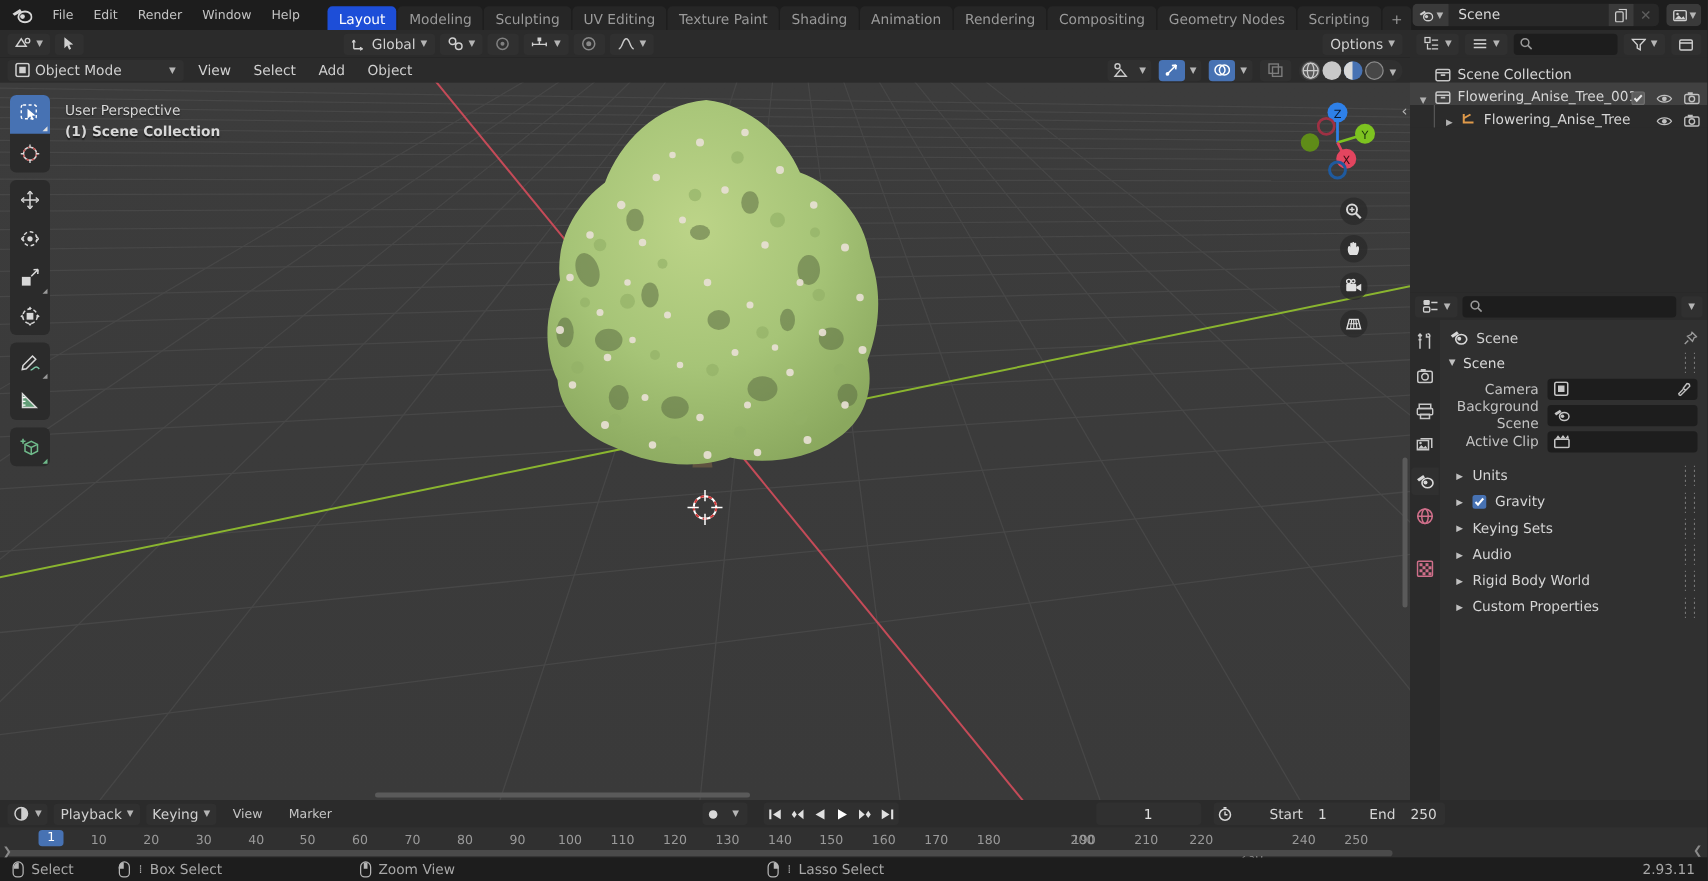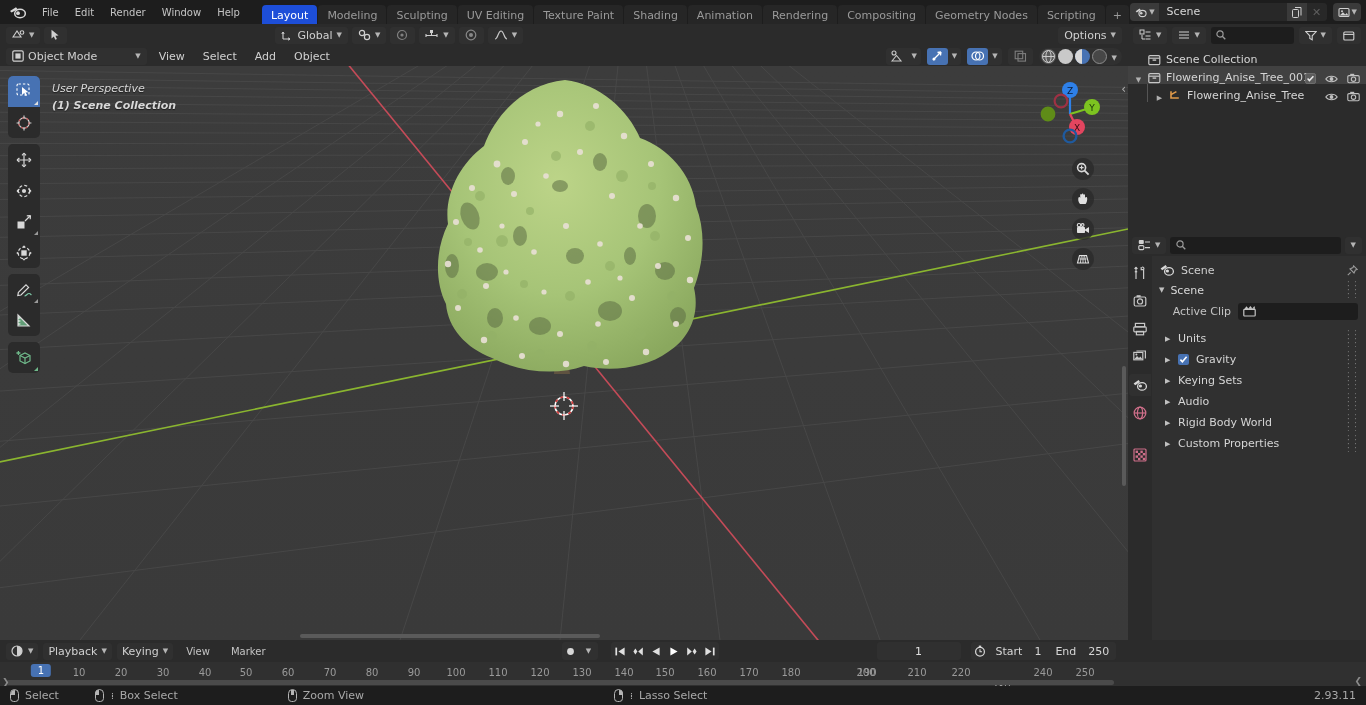--- a/index.html
+++ b/index.html
@@ -57,21 +57,21 @@
   .hdr-group > .gi.on { background:#4772b3; border-radius:3px; }
   .spacer { flex: 1; }
   .shade-grp { display:flex; align-items:center; background:#303030; border-radius: 9px; height:17px; padding: 0 1px; }
   .shade-ball { width: 15px; height: 15px; border-radius: 50%; margin: 0 1px; }
 
   
   .viewport {
     position: absolute; left: 0; top: 66px; width: 1128px; height: 574px;
     background: #3b3b3b; overflow: hidden;
   }
-  .vp-text { position:absolute; left: 52px; top: 14px; color: #d8d8d8; font-size: 11px; line-height: 17px; text-shadow: 0 1px 1px #00000088; font-style: italic;}
+  .vp-text { position:absolute; left: 52px; top: 14px; color: #d8d8d8; font-size: 11px; line-height: 17px; text-shadow: 0 1px 1px #00000088;}
   .vp-text .l2 { font-weight: bold; }
 
   .toolbar-left {
     position: absolute; left: 8px; top: 10px; width: 32px;
     display: flex; flex-direction: column; gap: 0px;
   }
   .tgrp { background: #2b2b2b; border-radius: 5px; overflow: hidden; margin-bottom: 6px; }
   .tbtn { width: 32px; height: 31px; display:flex; align-items:center; justify-content:center; position:relative;}
   .tbtn.active { background: #4772b3; }
   .tbtn .corner { position:absolute; right:2px; bottom:2px; width:0;height:0;border-left:4px solid transparent;border-bottom:4px solid #9a9a9a;}
@@ -127,21 +127,21 @@
 
   
   .timeline {
     position:absolute; left:0; top: 640px; width: 1366px; height: 46px; background:#303030;
   }
   .tl-header { height: 22px; background:#2b2b2b; display:flex; align-items:center; padding: 0 6px; gap: 5px; }
   .tl-icon-btn { background:#303030; border-radius:3px; height:17px; display:flex; align-items:center; padding:0 5px; gap:4px; color:#d0d0d0;}
   .play-grp { display:flex; align-items:center; background:#303030; border-radius:3px; height:18px; }
   .play-b { width: 18px; height:18px; display:flex; align-items:center; justify-content:center; }
   .frm-field { background:#303030; border-radius:3px; height:18px; width: 84px; display:flex; align-items:center; justify-content:center; font-size:11px; color:#e0e0e0;}
-  .se-grp { display:flex; align-items:flex-start; background:#303030; border-radius:3px; height:18px; }
+  .se-grp { display:flex; align-items:flex-start; background:#303030; border-radius:3px; height:18px;gap:20px; }
   .se-cell { display:flex; align-items:center; height:18px; padding: 0 7px; font-size: 11px; color:#d6d6d6; gap:12px;}
   .tl-ruler { position:relative; height: 24px; background: #303030; }
   .tick { position:absolute; top: 5px; font-size: 10px; color:#9a9a9a; transform: translateX(-50%); }
   .playhead { position:absolute; top: 2px; transform: translateX(-50%); background:#4772b3; color:#fff; font-size:10px; border-radius:3px; padding: 1px 7px; }
   .tl-scrollbar { position:absolute; left: 6px; bottom: 1px; height: 5px; width: 1108px; background:#4a4a4a; border-radius:3px;}
 
   
   .statusbar {
     position:absolute; left:0; top: 686px; width: 1366px; height: 19px; background:#1d1d1d;
     display:flex; align-items:center; padding: 0 10px; font-size: 11px; color:#a8a8a8;
@@ -878,21 +878,46 @@
 
         <div class="panel-hd">
           <span class="tri">▼</span>
           <span>Scene</span>
           <span class="grip">
               <i>: : : :</i>
               <i>: : : :</i>
             </span>
         </div>
 
-
+        <div class="prow">
+          <div class="plabel">Camera</div>
+          <div class="pfield">
+            <svg width="13" height="12" viewBox="0 0 13 12">
+                <rect x="0.8" y="0.8" width="10.4" height="10.4" rx="1.4" fill="none" stroke="#c6c6c6" stroke-width="1.2"></rect>
+                <rect x="3.4" y="3.4" width="5.2" height="5.2" fill="#c6c6c6"></rect>
+              </svg>
+            <span class="eyedrop">
+              <svg width="11" height="11" viewBox="0 0 11 11">
+                  <path d="M7.6 0.8 C8.8 0.8 9.8 1.8 9.8 3 L6.4 6.4 L4.6 4.6 Z" fill="none" stroke="#c0c0c0" stroke-width="1.1"></path>
+                  <path d="M4.6 5.4 L1 9 L1.4 10 L2.4 10.4 L6 6.8" fill="none" stroke="#c0c0c0" stroke-width="1.1"></path>
+                </svg>
+            </span>
+          </div>
+        </div>
+
+        <div class="prow">
+          <div class="plabel">Background Scene</div>
+          <div class="pfield">
+            <svg width="14" height="12" viewBox="0 0 14 12">
+                <ellipse cx="8.4" cy="7.2" rx="3.8" ry="3.2" fill="none" stroke="#c6c6c6" stroke-width="1.2"></ellipse>
+                <circle cx="7" cy="6.9" r="1.4" fill="#c6c6c6"></circle>
+                <path d="M0.6 4.6 L5 1.8 L6.2 3.5 L1.9 6.3 Z" fill="#c6c6c6"></path>
+              </svg>
+          </div>
+        </div>
 
         <div class="prow">
           <div class="plabel">Active Clip</div>
           <div class="pfield">
             <svg width="14" height="12" viewBox="0 0 14 12">
                 <rect x="0.8" y="4.4" width="11.4" height="6.6" rx="0.8" fill="none" stroke="#c6c6c6" stroke-width="1.2"></rect>
                 <path d="M1.4 4 L3.4 1.2 L5.4 3.6 L7.4 1 L9.4 3.6 L11.4 1 L12.2 3.8 Z" fill="#c6c6c6"></path>
               </svg>
           </div>
         </div>

